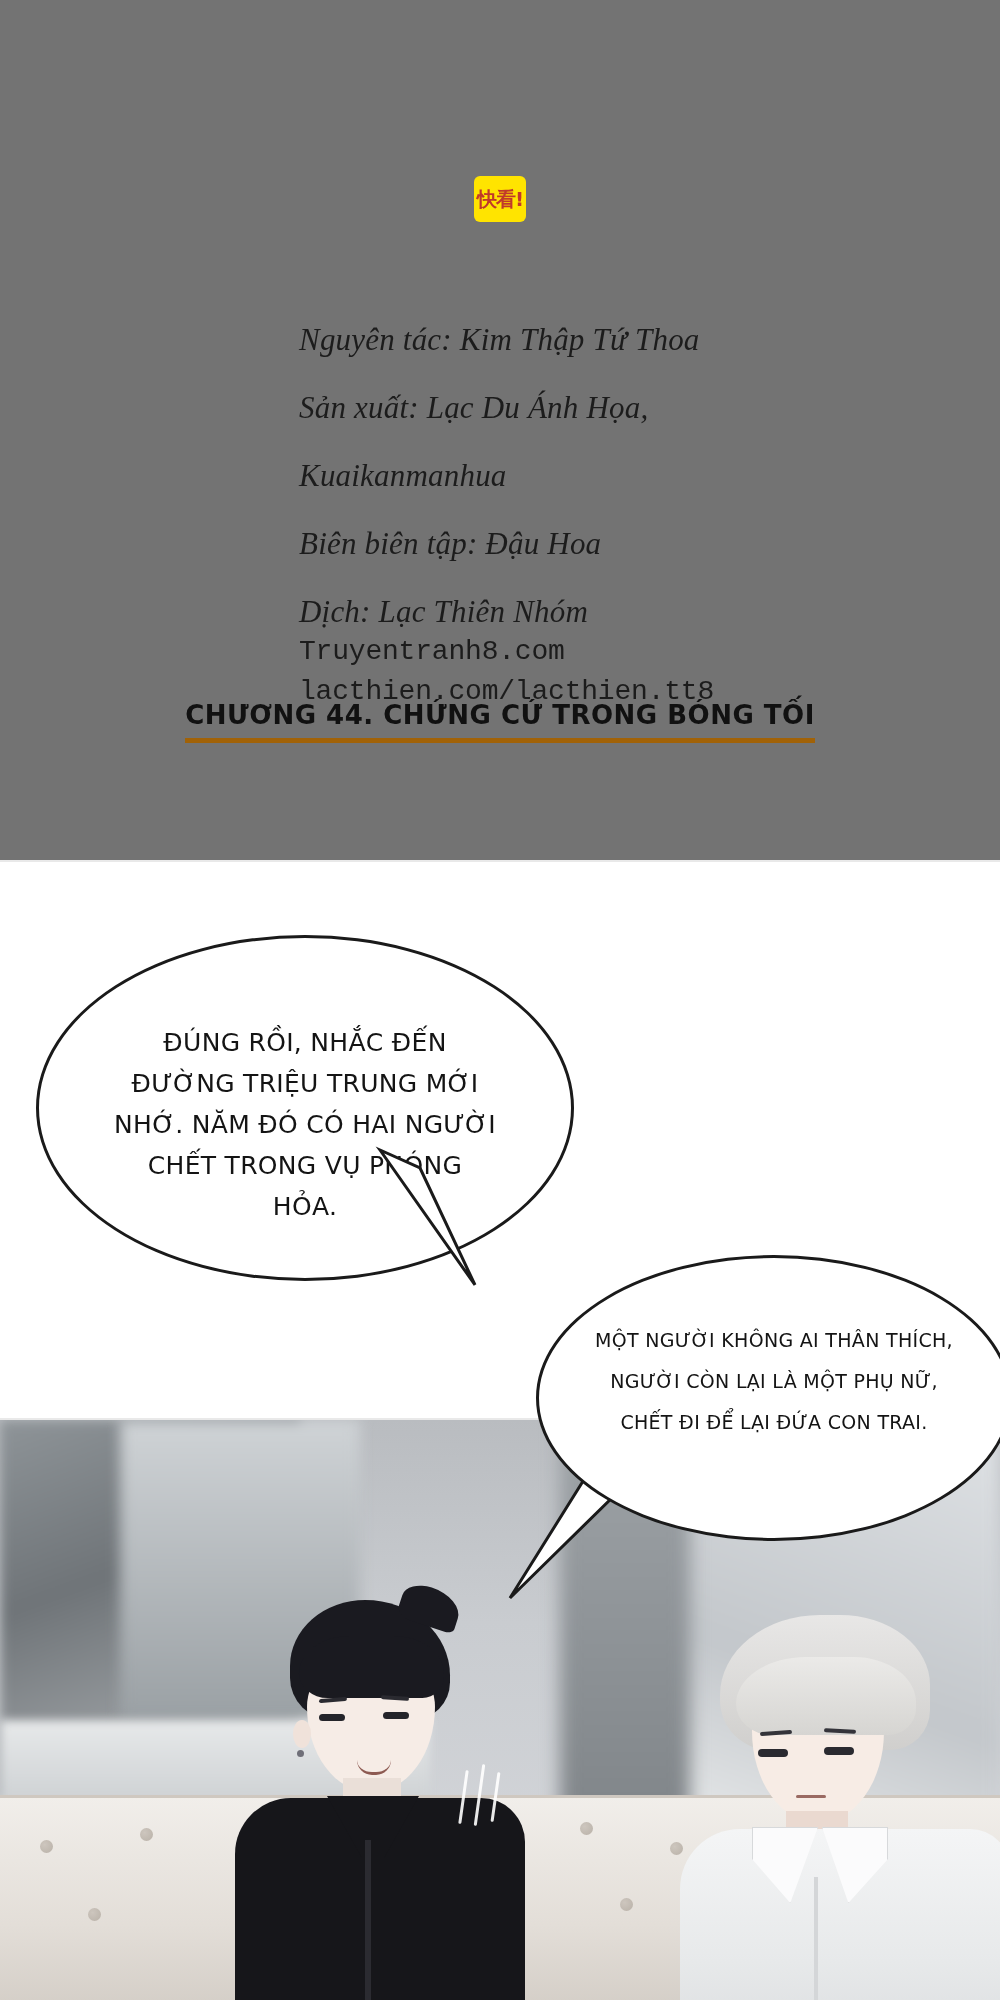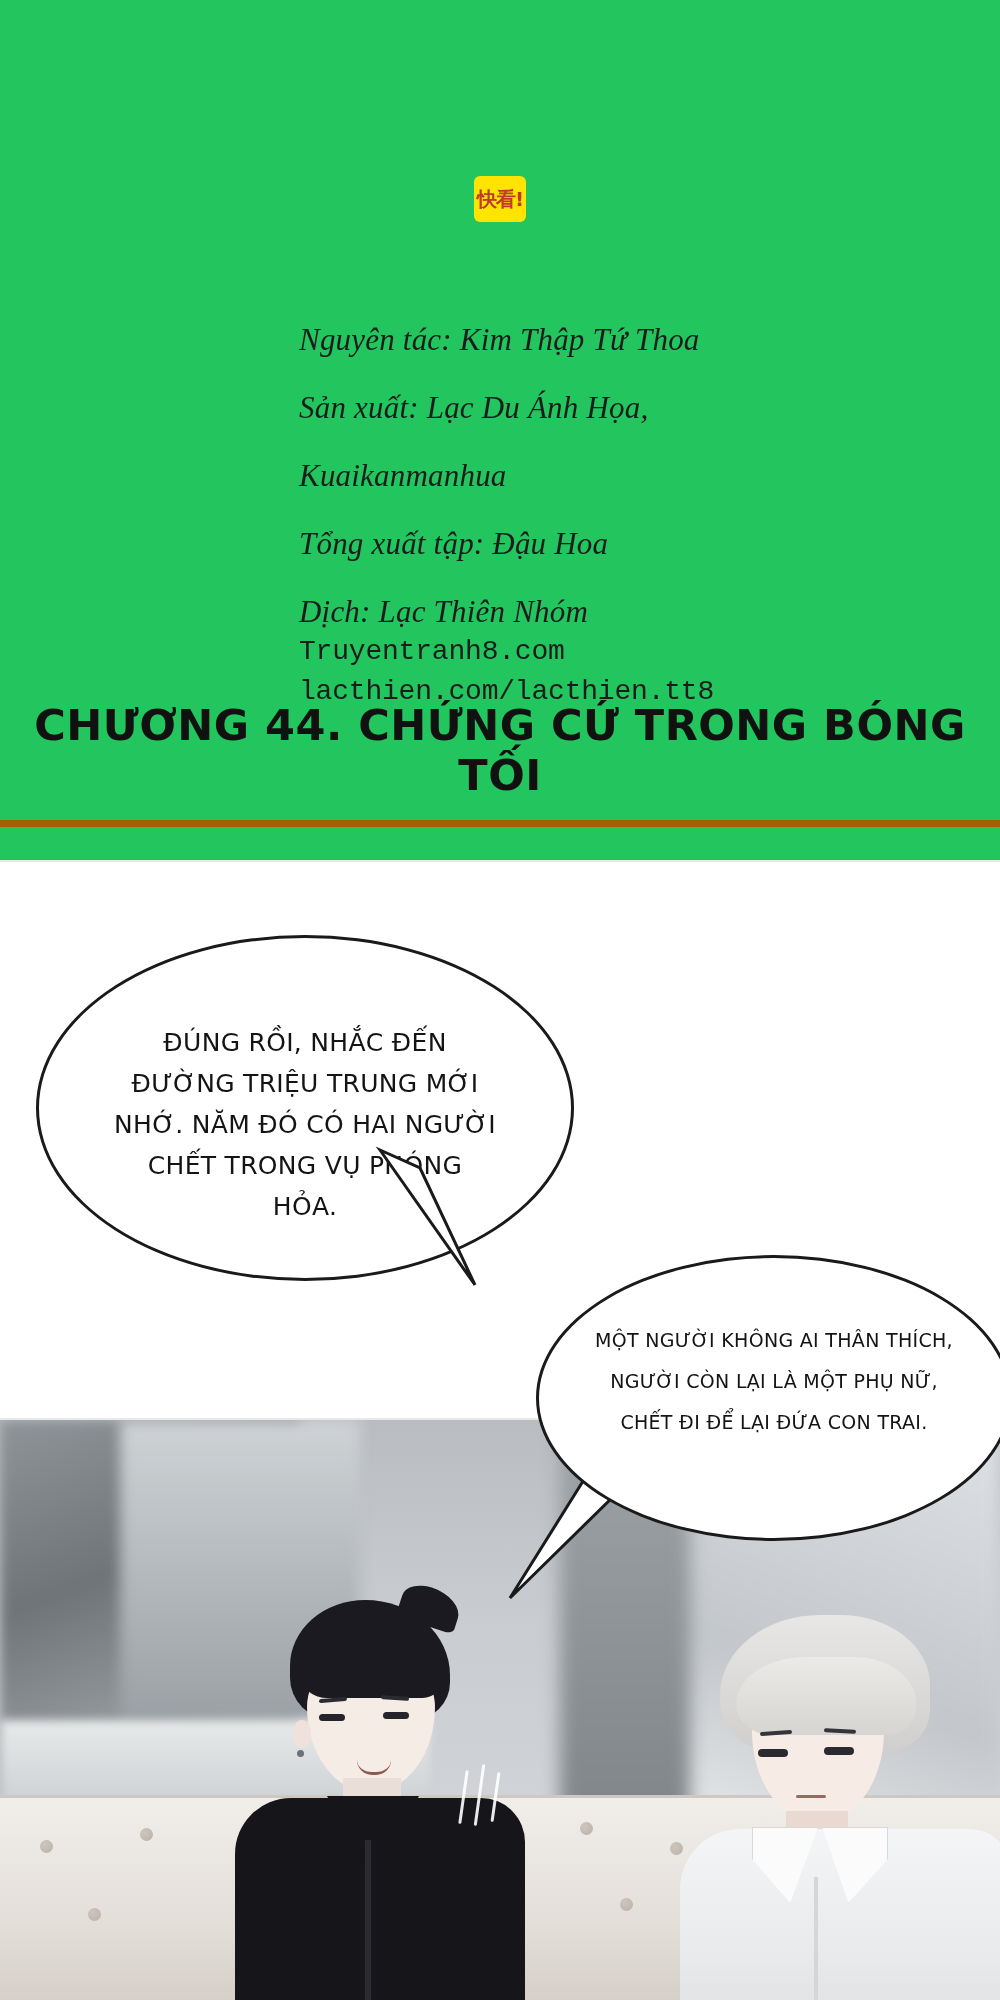--- a/index.html
+++ b/index.html
@@ -12,21 +12,21 @@
     height: 2000px;
     position: relative;
     overflow: hidden;
     font-family: "Liberation Sans", sans-serif;
   }
 
   .page {
     position: relative;
     width: 1000px;
     height: 2000px;
-    background: #22c55e;
+    background: #737373;
     overflow: hidden;
   }
 
   
   .logo-row {
     position: absolute;
     top: 176px;
     left: 0;
     width: 1000px;
     display: flex;
@@ -85,25 +85,25 @@
     position: absolute;
     left: 0;
     top: 700px;
     width: 1000px;
     text-align: center;
   }
   .chapter-title span {
     display: inline-block;
     font-family: "DejaVu Sans", sans-serif;
     font-weight: bold;
-    font-size: 43px;
+    font-size: 26px;
     letter-spacing: 0.5px;
     color: #111;
-    border-bottom: 7px solid #a16207;
-    padding-bottom: 20px;
+    border-bottom: 5px solid #a16207;
+    padding-bottom: 8px;
   }
 
   
   .panel-white {
     position: absolute;
     left: 0;
     top: 860px;
     width: 1000px;
     height: 560px;
     background: #ffffff;
@@ -424,21 +424,21 @@
 <div class="page">
 
   <div class="logo-row">
     <div class="logo-badge">快看!</div>
   </div>
 
   <div class="credits">
     <div class="line italic">Nguyên tác: Kim Thập Tứ Thoa</div>
     <div class="line italic">Sản xuất: Lạc Du Ánh Họa,</div>
     <div class="line italic">Kuaikanmanhua</div>
-    <div class="line italic">Tổng xuất tập: Đậu Hoa</div>
+    <div class="line italic">Biên biên tập: Đậu Hoa</div>
     <div class="line italic">Dịch: Lạc Thiên Nhóm</div>
     <div class="line plain">Truyentranh8.com</div>
     <div class="line plain">lacthien.com/lacthien.tt8</div>
   </div>
 
   <div class="chapter-title">
     <span>CHƯƠNG 44. CHỨNG CỨ TRONG BÓNG TỐI</span>
   </div>
 
   <div class="panel-white"></div>

